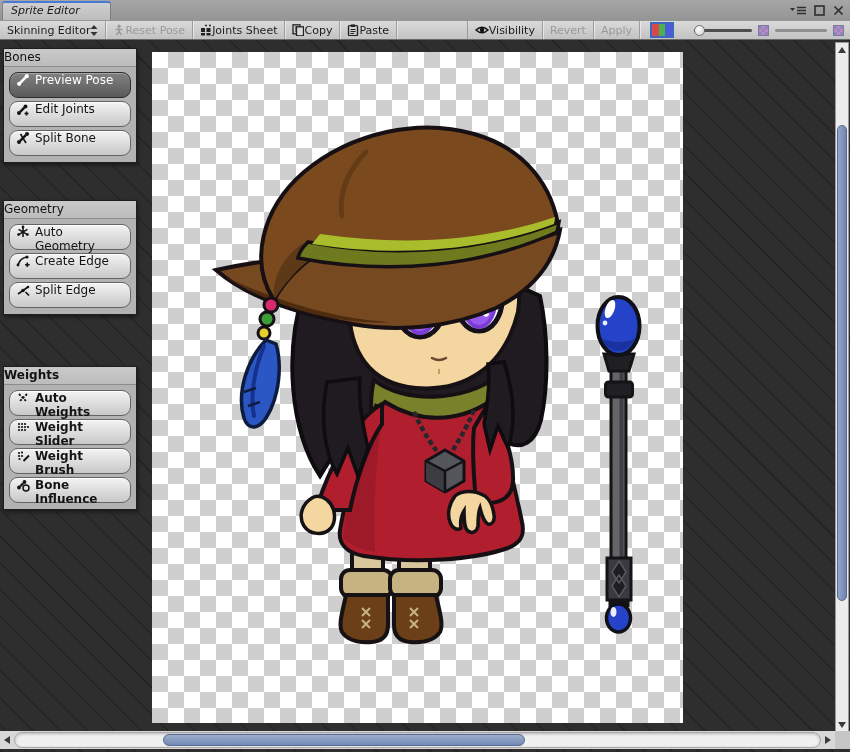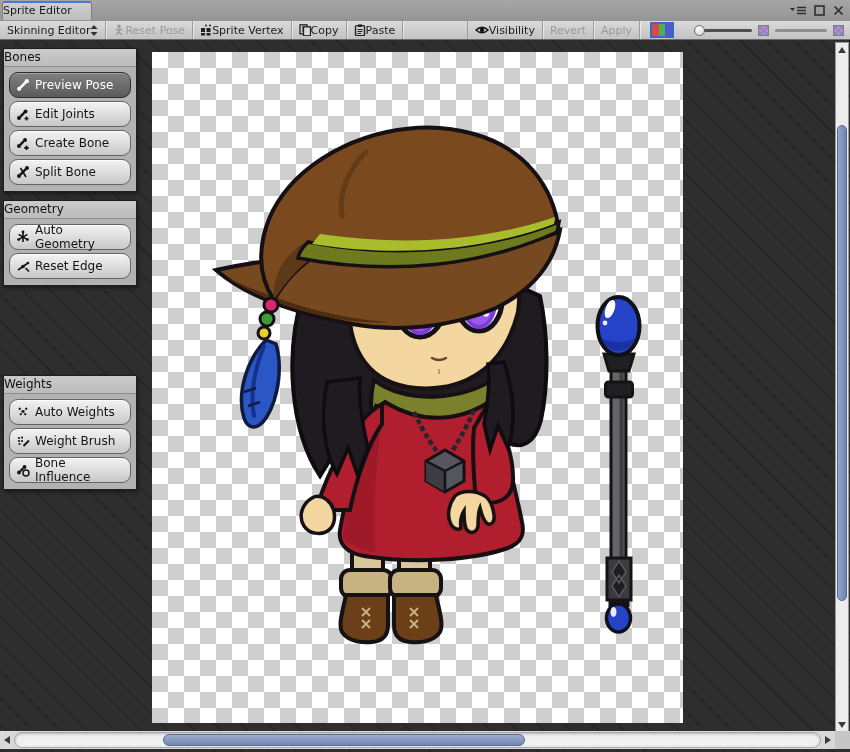--- a/index.html
+++ b/index.html
@@ -5,23 +5,23 @@
   html,body{margin:0;padding:0;background:#555;}
   .app{
     position:relative;width:850px;height:752px;overflow:hidden;
     font-family:"DejaVu Sans",sans-serif;
     background-color:#2E2E2E;
     background-image:repeating-linear-gradient(45deg, rgba(0,0,0,0.20) 0 1.5px, transparent 1.5px 19px);
     user-select:none;
   }
   
   .titlebar{position:absolute;left:0;top:0;width:850px;height:21px;background:linear-gradient(#A6A6A6,#949494);border-bottom:1px solid #6E6E6E;}
-  .tab{position:absolute;left:2px;top:1px;height:19px;width:90px;background:linear-gradient(#CFCFCF,#BDBDBD);
+  .tab{position:absolute;left:2px;top:1px;height:19px;width:109px;background:linear-gradient(#CFCFCF,#BDBDBD);
        border:1px solid #7F7F7F;border-bottom:none;border-top:2px solid #4878D8;border-radius:3px 3px 0 0;
-       box-sizing:border-box;font-size:11px;color:#1A1A1A;line-height:15px;}
+       box-sizing:border-box;font-size:11px;color:#1A1A1A;line-height:15px;padding-left:8px;font-style:italic;}
   .win-controls{position:absolute;right:6px;top:3px;display:flex;gap:8px;align-items:center;height:15px;}
   .win-controls svg{display:block;}
   
   .toolbar{position:absolute;left:0;top:21px;width:850px;height:19px;background:linear-gradient(#DADADA,#C2C2C2);
            border-bottom:1px solid #6A6A6A;display:flex;align-items:stretch;font-size:11px;color:#1d1d1d;box-sizing:border-box;}
   .tb-item{display:flex;align-items:center;padding:0 7px;border-right:1px solid #9C9C9C;box-shadow:1px 0 0 rgba(255,255,255,.5);cursor:default;white-space:nowrap;}
   .tb-item .ico{display:flex;align-items:center;}
   .tb-item.disabled{color:#9A9A9A;justify-content:space-between;}
   .tb-right{margin-left:auto;display:flex;align-items:stretch;}
   .tb-right .tb-item:first-child{border-left:1px solid #9C9C9C;align-items:center;}
@@ -38,21 +38,21 @@
                        linear-gradient(45deg,#C285BD 25%,transparent 25% 75%,#C285BD 75%);
       background-position:0 0,3px 3px;background-size:6px 6px;border:1px solid #7A7A9A;box-sizing:border-box;}
   .mip-track{width:52px;height:3px;background:#8F8F8F;border-radius:2px;}
   
   .panel{position:absolute;left:3px;width:134px;background:#B2B2B2;border:1px solid #1E1E1E;
          box-shadow:1px 2px 4px rgba(0,0,0,.45);box-sizing:border-box;}
   .panel-header{height:17px;background:linear-gradient(#CACACA,#BCBCBC);border-bottom:1px solid #8C8C8C;
                 font-size:12px;color:#111;line-height:17px;}
   .panel-body{padding:5px 5px 6px 5px;display:flex;flex-direction:column;gap:3px;}
   .tool-btn{height:26px;border-radius:9px;border:1px solid #646464;background:linear-gradient(#F3F3F3,#C8C8C8);
-            display:flex;align-items:center;padding:0 6px;gap:5px;font-size:12px;color:#141414;
+            display:flex;align-items:flex-start;padding:0 6px;gap:5px;font-size:12px;color:#141414;
             box-shadow:inset 0 1px 0 rgba(255,255,255,.85);box-sizing:border-box;cursor:default;}
   .tool-btn.active{background:linear-gradient(#818181,#5A5A5A);border-color:#2D2D2D;color:#FFFFFF;
             box-shadow:inset 0 1px 0 rgba(255,255,255,.28);}
   .tool-btn .ico{display:flex;align-items:center;flex:0 0 auto;}
   
   .canvas{position:absolute;left:152px;top:52px;width:531px;height:671px;background-color:#FFFFFF;
       background-image:linear-gradient(45deg,#CFCFCF 25%,transparent 25% 75%,#CFCFCF 75%),
                        linear-gradient(45deg,#CFCFCF 25%,transparent 25% 75%,#CFCFCF 75%);
       background-position:0 0,16px 16px;background-size:32px 32px;}
   .canvas svg{display:block;width:531px;height:671px;}
@@ -119,21 +119,21 @@
       <span>Reset Pose</span>
     </div>
     <div class="tb-item">
       <span class="ico">
         <svg width="12" height="12" viewBox="0 0 12 12">
             <circle cx="6" cy="1.4" r="1" fill="#222"></circle>
             <circle cx="10" cy="1.4" r="1" fill="#222"></circle>
             <path d="M1 4 H5 V8 H1 Z M6.5 4 H10.5 V8 H6.5 Z M1 9 H5 V11.5 H1 Z M6.5 9 H10.5 V11.5 H6.5 Z" fill="#222"></path>
           </svg>
       </span>
-      <span>Sprite Vertex</span>
+      <span>Joints Sheet</span>
     </div>
     <div class="tb-item">
       <span class="ico">
         <svg width="12" height="12" viewBox="0 0 12 12">
             <rect x="1" y="0.8" width="7" height="9" fill="none" stroke="#222" stroke-width="1.3"></rect>
             <path d="M3 3 H6 M3 5 H6 M3 7 H6" stroke="#222" stroke-width="1"></path>
             <rect x="4.5" y="2.8" width="7" height="9" fill="#D9D9D9" stroke="#222" stroke-width="1.3"></rect>
           </svg>
       </span>
       <span>Copy</span>
@@ -317,31 +317,20 @@
               <circle cx="9.5" cy="4.5" r="2" fill="currentColor"></circle>
               <path d="M4.2 9.8 L8.3 5.7" stroke="currentColor" stroke-width="2.4"></path>
               <path d="M10.5 9.5 v4 M8.5 11.5 h4" stroke="currentColor" stroke-width="1.6"></path>
             </svg>
         </span>
         <span>Edit Joints</span>
       </div>
       <div class="tool-btn">
         <span class="ico">
           <svg width="14" height="14" viewBox="0 0 14 14">
-              <circle cx="3" cy="10" r="2" fill="currentColor"></circle>
-              <circle cx="9" cy="4" r="2" fill="currentColor"></circle>
-              <path d="M4.2 8.8 L7.8 5.2" stroke="currentColor" stroke-width="2.4"></path>
-              <path d="M10.5 9.5 v4.5 M8.2 11.8 h4.6" stroke="currentColor" stroke-width="1.7"></path>
-            </svg>
-        </span>
-        <span>Create Bone</span>
-      </div>
-      <div class="tool-btn">
-        <span class="ico">
-          <svg width="14" height="14" viewBox="0 0 14 14">
               <circle cx="3" cy="11" r="2" fill="currentColor"></circle>
               <circle cx="11" cy="3" r="2" fill="currentColor"></circle>
               <path d="M4.2 9.8 L9.8 4.2" stroke="currentColor" stroke-width="2.4"></path>
               <path d="M4.5 3 L10 12" stroke="currentColor" stroke-width="1.6"></path>
             </svg>
         </span>
         <span>Split Bone</span>
       </div>
     </div>
   </div>
@@ -356,41 +345,71 @@
               <circle cx="7" cy="2" r="1.4" fill="currentColor"></circle>
               <circle cx="11.4" cy="9.6" r="1.4" fill="currentColor"></circle>
               <circle cx="2.6" cy="9.6" r="1.4" fill="currentColor"></circle>
             </svg>
         </span>
         <span>Auto Geometry</span>
       </div>
       <div class="tool-btn">
         <span class="ico">
           <svg width="14" height="14" viewBox="0 0 14 14">
+              <path d="M2 11 Q4 4 11 3" fill="none" stroke="currentColor" stroke-width="1.7"></path>
+              <circle cx="11" cy="3" r="1.6" fill="currentColor"></circle>
+              <circle cx="2" cy="11" r="1.4" fill="currentColor"></circle>
+              <path d="M9 10.8 h4.6 M11.3 8.5 v4.6" stroke="currentColor" stroke-width="1.6"></path>
+            </svg>
+        </span>
+        <span>Create Edge</span>
+      </div>
+      <div class="tool-btn">
+        <span class="ico">
+          <svg width="14" height="14" viewBox="0 0 14 14">
               <path d="M2 11 L12 4" stroke="currentColor" stroke-width="1.7"></path>
               <circle cx="7" cy="7.5" r="1.8" fill="currentColor"></circle>
               <circle cx="12" cy="4" r="1.3" fill="currentColor"></circle>
               <path d="M9.5 9 L13 12.5" stroke="currentColor" stroke-width="1.7"></path>
             </svg>
         </span>
-        <span>Reset Edge</span>
-      </div>
-    </div>
-  </div>
-
-  <div class="panel" style="top:375px;">
+        <span>Split Edge</span>
+      </div>
+    </div>
+  </div>
+
+  <div class="panel" style="top:366px;font-weight:bold;">
     <div class="panel-header">Weights</div>
     <div class="panel-body">
       <div class="tool-btn">
         <span class="ico">
           <svg width="14" height="14" viewBox="0 0 14 14">
               <path d="M3 3 L11 11 M11 3 L3 11" stroke="currentColor" stroke-width="1.9" stroke-dasharray="2.2 1.6"></path>
             </svg>
         </span>
         <span>Auto Weights</span>
+      </div>
+      <div class="tool-btn">
+        <span class="ico">
+          <svg width="14" height="14" viewBox="0 0 14 14">
+              <g fill="currentColor">
+                <circle cx="3" cy="4" r="1.1"></circle>
+                <circle cx="6" cy="4" r="1.1"></circle>
+                <circle cx="9" cy="4" r="1.1"></circle>
+                <circle cx="3" cy="7" r="1.1"></circle>
+                <circle cx="6" cy="7" r="1.1"></circle>
+                <circle cx="9" cy="7" r="1.1"></circle>
+                <circle cx="12" cy="7" r="1.1"></circle>
+                <circle cx="3" cy="10" r="1.1"></circle>
+                <circle cx="6" cy="10" r="1.1"></circle>
+                <circle cx="9" cy="10" r="1.1"></circle>
+              </g>
+            </svg>
+        </span>
+        <span>Weight Slider</span>
       </div>
       <div class="tool-btn">
         <span class="ico">
           <svg width="14" height="14" viewBox="0 0 14 14">
               <g fill="currentColor">
                 <circle cx="3" cy="4" r="1.1"></circle>
                 <circle cx="6" cy="3.5" r="1.1"></circle>
                 <circle cx="3" cy="7" r="1.1"></circle>
                 <circle cx="6" cy="7" r="1.1"></circle>
                 <circle cx="3.5" cy="10" r="1.1"></circle>

